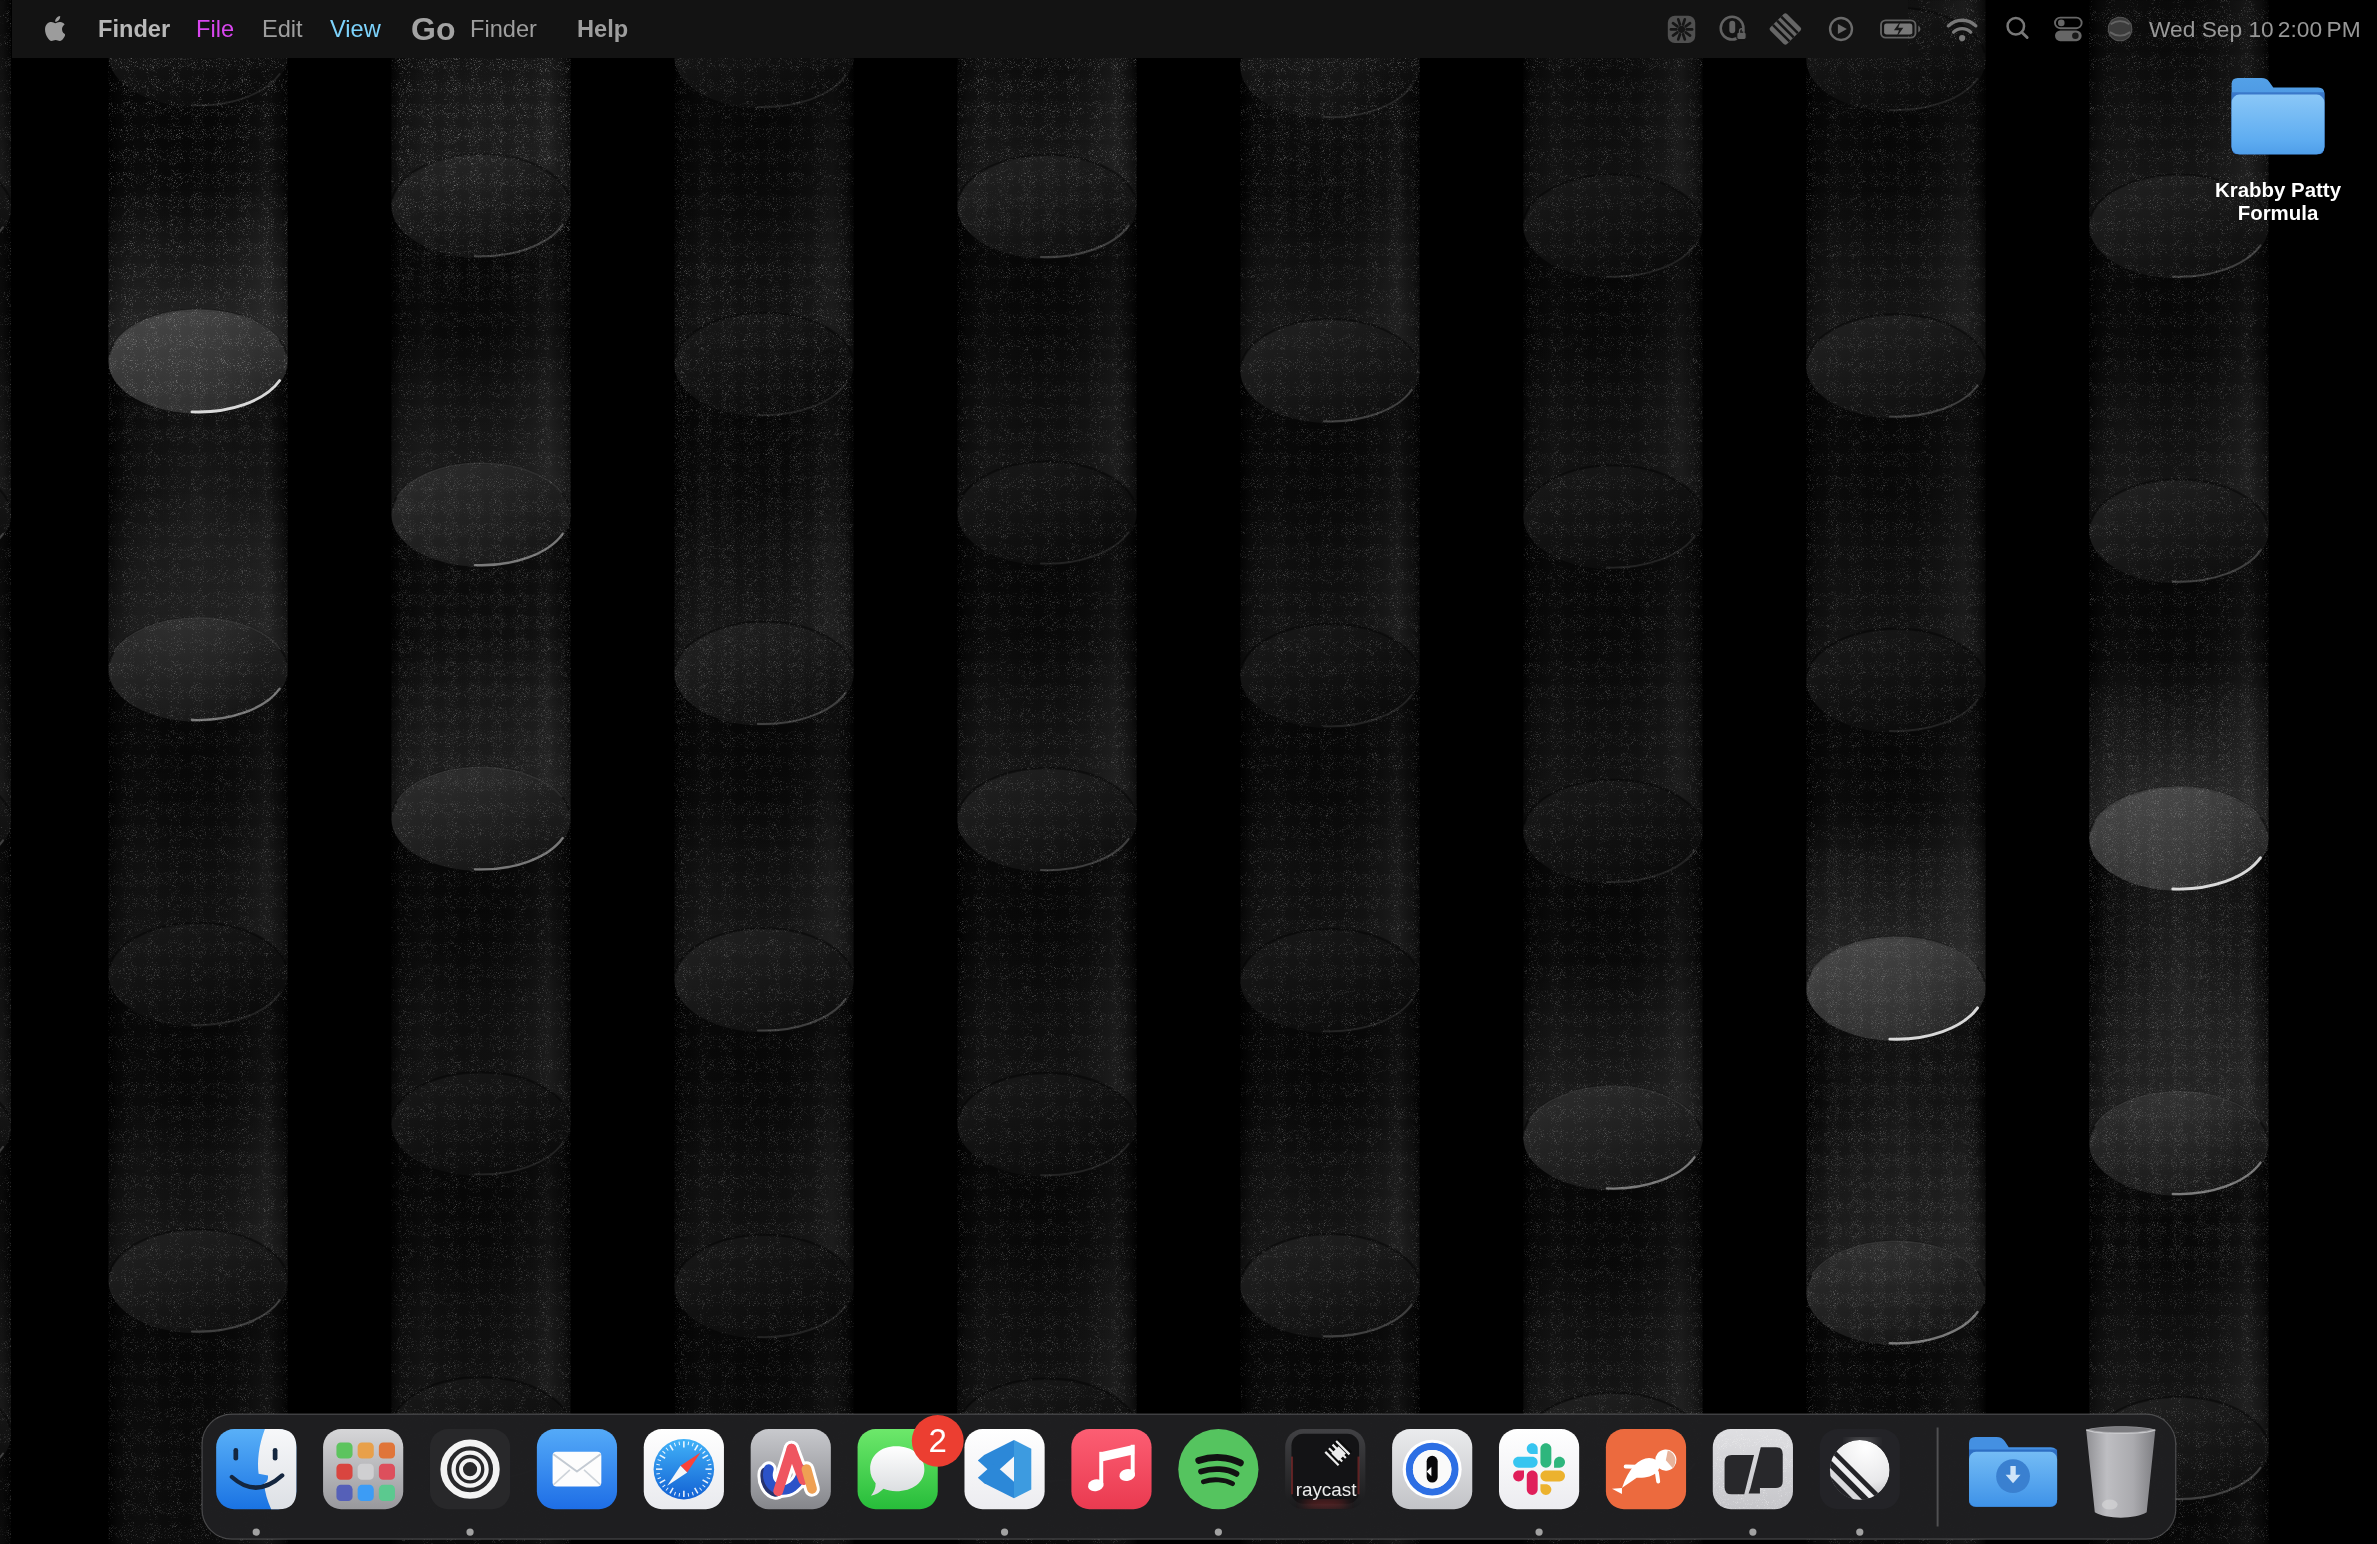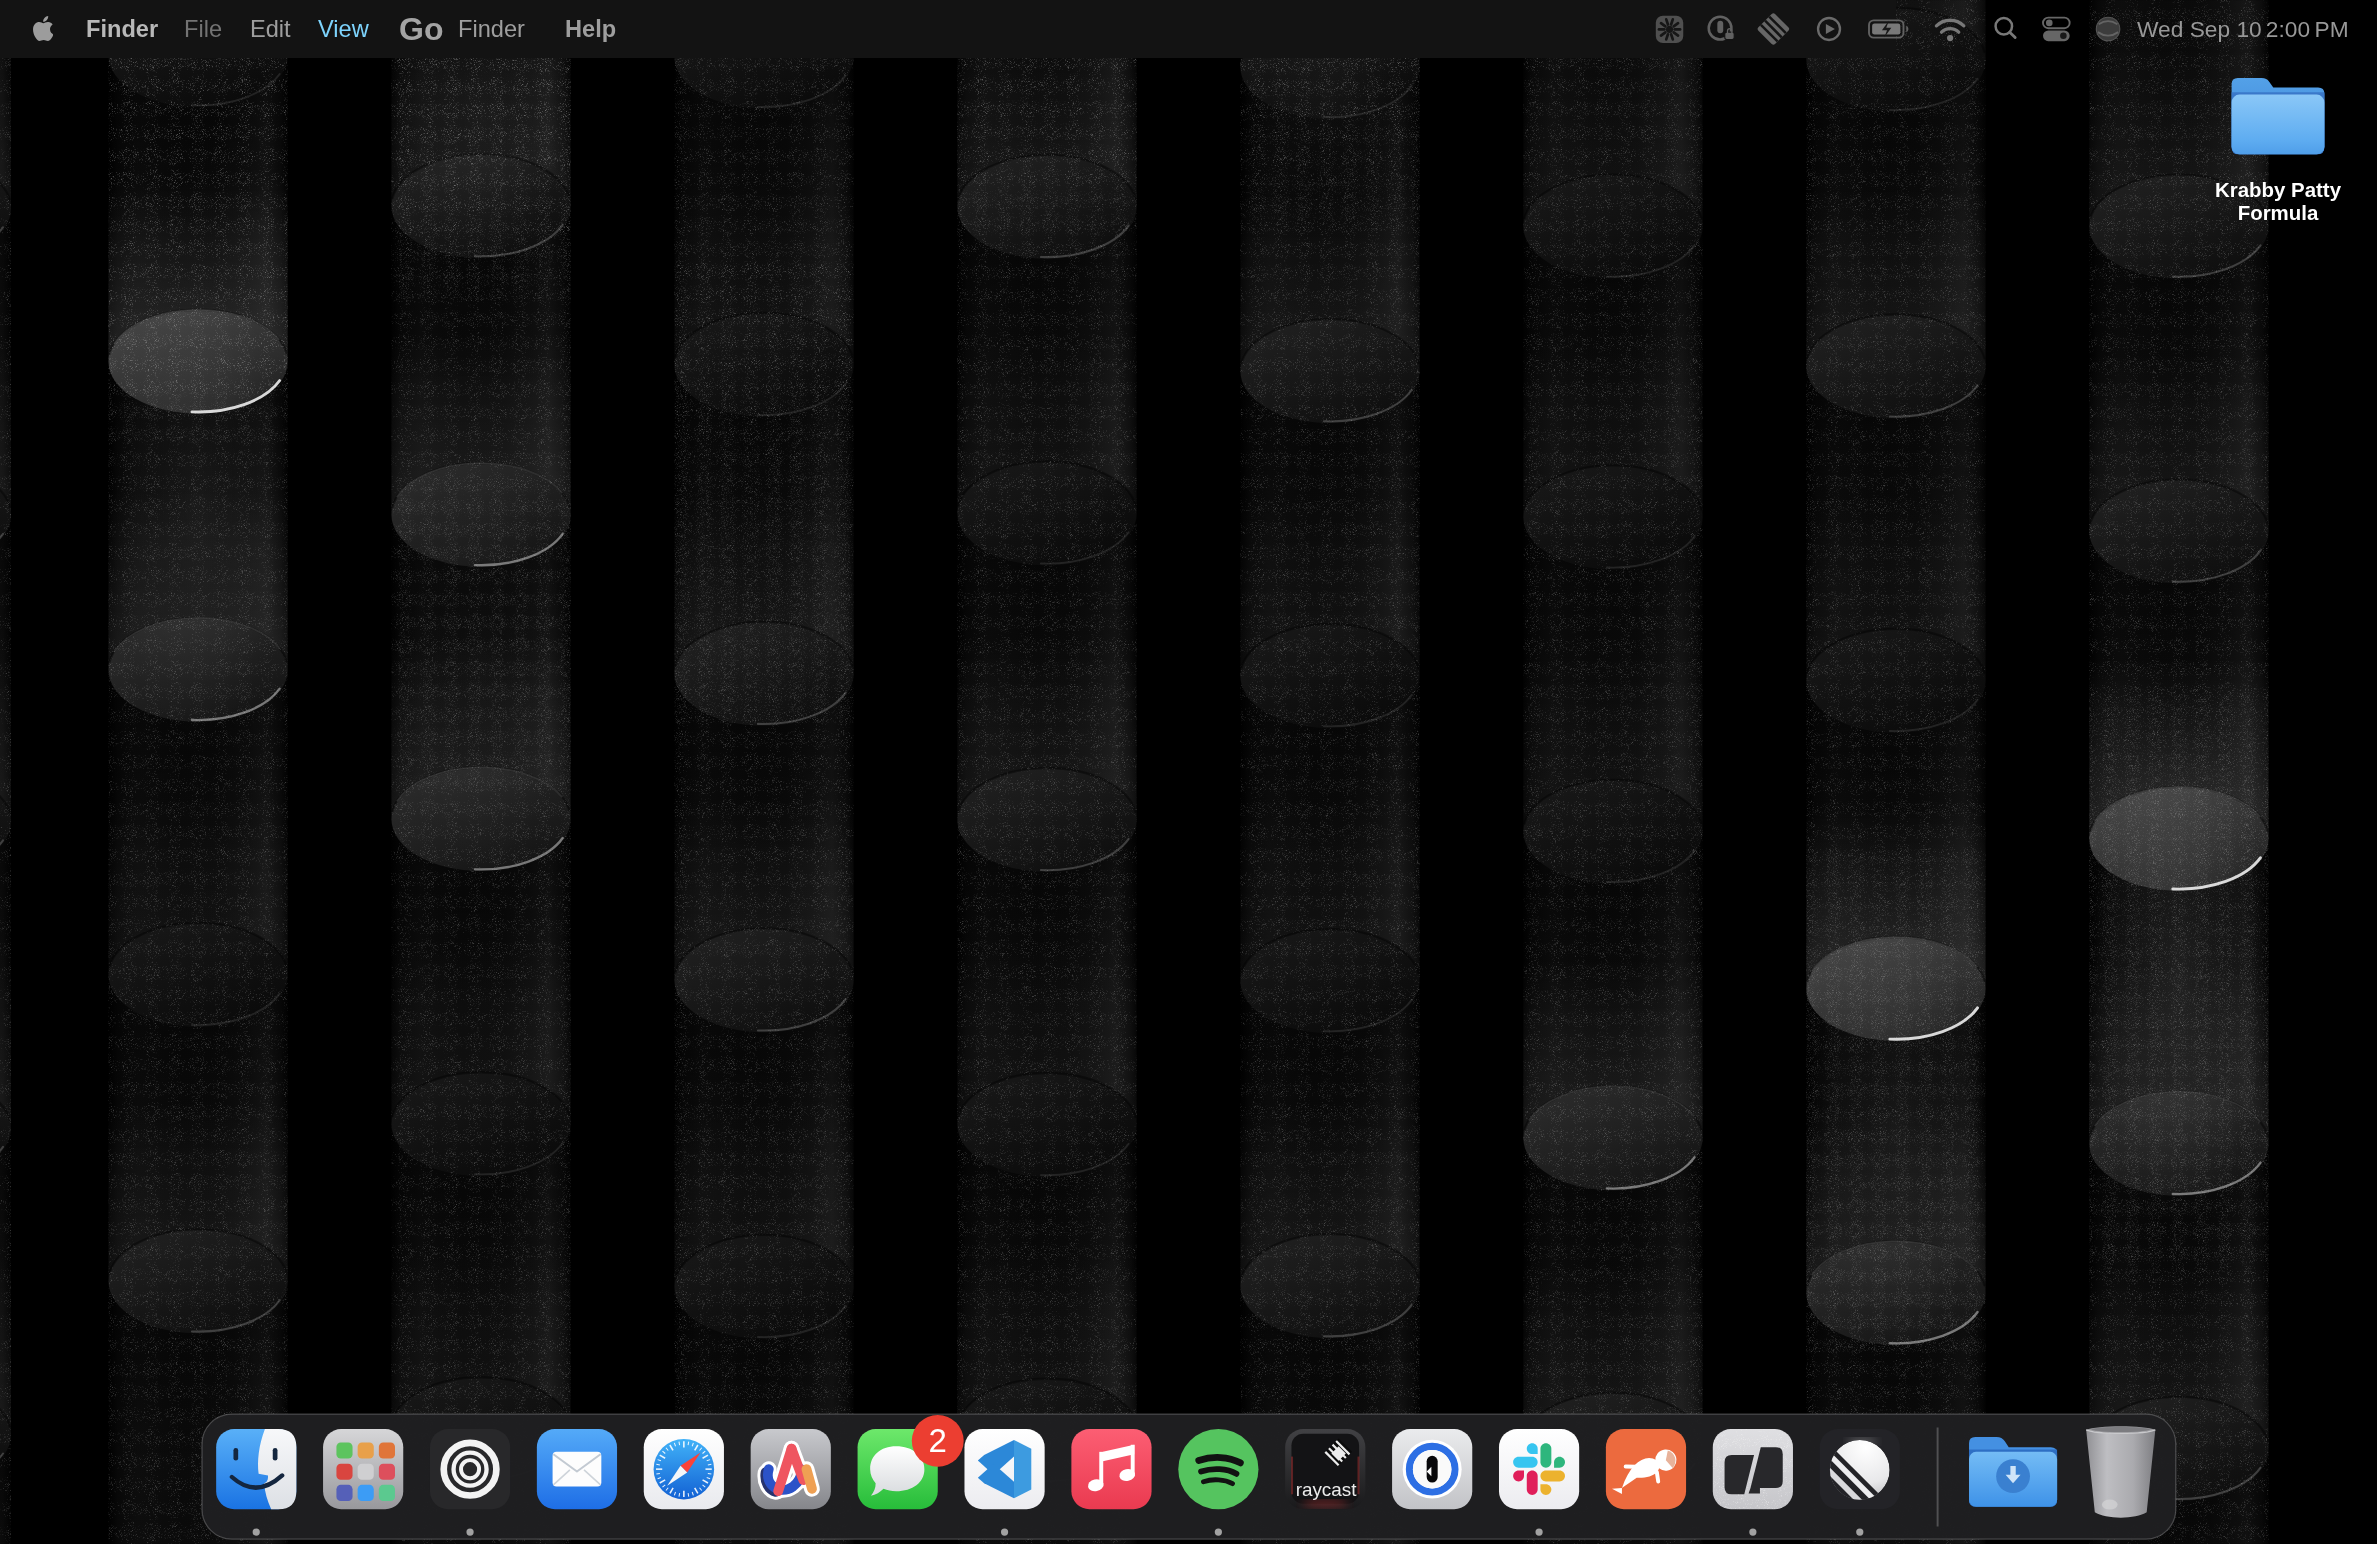--- a/index.html
+++ b/index.html
@@ -360,26 +360,26 @@
 <g clip-path="url(#c2412_1430)">
       <ellipse cx="2412" cy="1430" rx="114" ry="280" fill="url(#gRad)" opacity="0.06"></ellipse>
     </g>
 <clipPath id="c2772_1230">
       <rect x="2658" y="900" width="228" height="660"></rect>
     </clipPath>
 <g clip-path="url(#c2772_1230)">
       <ellipse cx="2772" cy="1230" rx="114" ry="330" fill="url(#gRad)" opacity="0.09"></ellipse>
     </g>
 </svg>
-<div style="position:absolute;left:0;top:0;width:1896px;height:58px;background:#131313">
+<div style="position:absolute;left:12px;top:0;width:1896px;height:58px;background:#131313">
 <svg width="20.4" height="25" viewBox="0 0 814 1000" style="position:absolute;left:33px;top:15.7px">
       <path d="M788.1 340.9c-5.8 4.5-108.2 62.2-108.2 190.5 0 148.4 130.3 200.9 134.2 202.2-.6 3.2-20.7 71.9-68.7 141.9-42.8 61.6-87.5 123.1-155.5 123.1s-85.5-39.5-164-39.5c-76.5 0-103.7 40.8-165.9 40.8s-105.6-57-155.5-127C46.7 790.7 0 663 0 541.8c0-194.4 126.4-297.5 250.8-297.5 66.1 0 121.2 43.4 162.7 43.4 39.5 0 101.1-46 176.3-46 28.5 0 130.9 2.6 198.3 99.2zm-234-181.5c31.1-36.9 53.1-88.1 53.1-139.3 0-7.1-.6-14.3-1.9-20.1-50.6 1.9-110.8 33.7-147.1 75.8-28.5 32.4-55.1 83.6-55.1 135.5 0 7.8 1.3 15.6 1.9 18.1 3.2.6 8.4 1.3 13.6 1.3 45.4 0 102.5-30.4 135.5-71.3z" fill="#9c9c9c"></path>
     </svg>
 <span style="position:absolute;left:86px;top:0;line-height:58px;font-size:23.6px;font-weight:700;color:#b8b8b8">Finder</span>
-    <span style="position:absolute;left:184px;top:0;line-height:58px;font-size:23.6px;font-weight:400;color:#737373">File</span>
+    <span style="position:absolute;left:184px;top:0;line-height:58px;font-size:23.6px;font-weight:400;color:#d946ef">File</span>
     <span style="position:absolute;left:250px;top:0;line-height:58px;font-size:23.6px;font-weight:400;color:#9e9e9e">Edit</span>
     <span style="position:absolute;left:318px;top:0;line-height:58px;font-size:23.6px;font-weight:400;color:#7dd3fc">View</span>
     <span style="position:absolute;left:399px;top:0;line-height:58px;font-size:32px;font-weight:700;color:#a3a3a3">Go</span>
     <span style="position:absolute;left:458px;top:0;line-height:58px;font-size:23.6px;font-weight:400;color:#9e9e9e">Finder</span>
     <span style="position:absolute;left:565px;top:0;line-height:58px;font-size:23.6px;font-weight:700;color:#9e9e9e">Help</span>
 <svg width="726" height="58" viewBox="2100 0 924 74" style="position:absolute;left:1651px;top:0">
 <g fill="none" stroke="none">
  <rect x="2105" y="20" width="35" height="35" rx="9" fill="#4f4f4f"></rect>
  <g stroke="#161616" stroke-width="3.4" stroke-linecap="round">
    <line x1="2129.0" y1="37.5" x2="2136.0" y2="37.5"></line>

